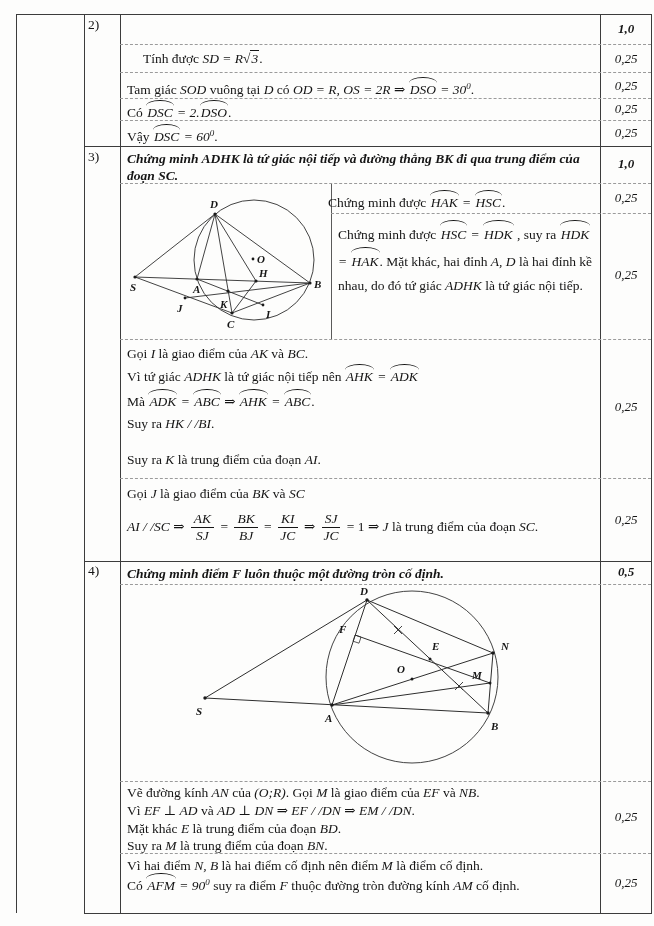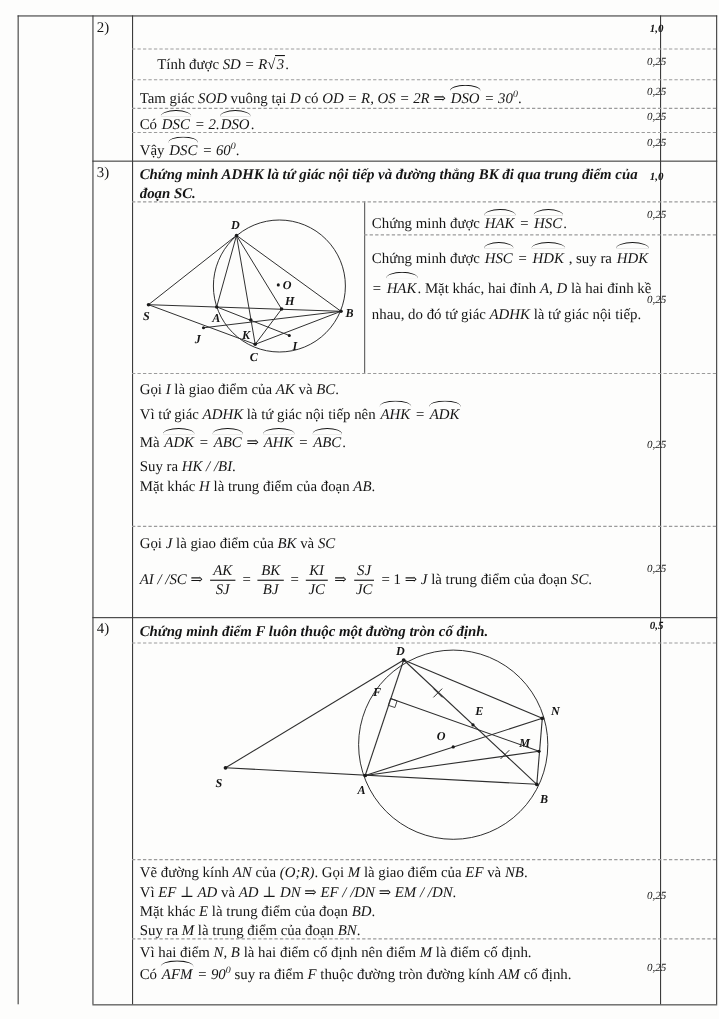--- a/index.html
+++ b/index.html
@@ -8,21 +8,21 @@
   
   .vl{position:absolute;width:0;border-left:1.2px solid #3c3c3c;}
   .hl{position:absolute;height:0;border-top:1.2px solid #3c3c3c;}
   .hd{position:absolute;height:0;border-top:1px dashed #9b9b9b;}
   .vthin{position:absolute;width:0;border-left:1px solid #5a5a5a;}
   
   .line{position:absolute;white-space:nowrap;line-height:19px;}
   .wrap{white-space:normal;}
   .b{font-weight:bold;font-style:italic;}
   .num{position:absolute;left:88px;font-size:13.5px;}
-  .score{position:absolute;left:572px;width:50px;text-align:center;font-style:italic;font-size:10px;}
+  .score{position:absolute;left:601px;width:50px;text-align:center;font-style:italic;font-size:13px;}
   .arc{font-style:italic;position:relative;display:inline-block;padding:3px 1px 0;}
   .arc::before{content:"";position:absolute;left:0;right:0;top:0;height:5px;
                border-top:1.2px solid #151515;border-radius:50%/100% 100% 0 0;}
   .sup{vertical-align:super;font-size:9px;font-style:italic;line-height:0;}
   .sq{font-style:normal;}
   .rad{font-style:italic;border-top:1px solid #151515;padding:0 1px;}
   .frac{display:inline-block;vertical-align:middle;text-align:center;font-style:italic;
         line-height:1.1;margin:0 3px;}
   .frac .fn{display:block;border-bottom:1px solid #151515;padding:0 3px 1px;}
   .frac .fd{display:block;padding-top:1px;}
@@ -110,31 +110,31 @@
     <text x="73" y="110">A</text>
     <text x="139" y="94">H</text>
     <text x="194" y="105">B</text>
     <text x="100" y="125">K</text>
     <text x="57" y="129">J</text>
     <text x="146" y="135">I</text>
     <text x="107" y="145">C</text>
     <text x="137" y="80">O</text>
   </svg>
 
-  <div class="line" style="left:338px;top:190px;"><span>Chứng minh được </span><span class="arc">HAK</span><i> = </i><span class="arc">HSC</span><span>.</span></div>
+  <div class="line" style="left:328px;top:190px;"><span>Chứng minh được </span><span class="arc">HAK</span><i> = </i><span class="arc">HSC</span><span>.</span></div>
   <div class="score" style="top:190px;">0,25</div>
 
   <div class="line wrap" style="left:338px;top:220px;width:258px;line-height:24px;"><span>Chứng minh được </span><span class="arc">HSC</span><i> = </i><span class="arc">HDK</span><span> , suy ra </span><span class="arc">HDK</span><i> = </i><span class="arc">HAK</span><span>. Mặt khác, hai đỉnh </span><i>A, D</i><span> là hai đỉnh kề nhau, do đó tứ giác </span><i>ADHK</i><span> là tứ giác nội tiếp.</span></div>
   <div class="score" style="top:267px;">0,25</div>
 
   <div class="line" style="left:127px;top:344px;"><span>Gọi </span><i>I</i><span> là giao điểm của </span><i>AK</i><span> và </span><i>BC</i><span>.</span></div>
   <div class="line" style="left:127px;top:364px;"><span>Vì tứ giác </span><i>ADHK</i><span> là tứ giác nội tiếp nên </span><span class="arc">AHK</span><i> = </i><span class="arc">ADK</span></div>
   <div class="line" style="left:127px;top:389px;"><span>Mà </span><span class="arc">ADK</span><i> = </i><span class="arc">ABC</span><span> ⇒ </span><span class="arc">AHK</span><i> = </i><span class="arc">ABC</span><span>.</span></div>
   <div class="line" style="left:127px;top:414px;"><span>Suy ra </span><i>HK / /BI</i><span>.</span></div>
-  <div class="line" style="left:127px;top:432px;"><span>Mặt khác </span><i>H</i><span> là trung điểm của đoạn </span><i>AB</i><span>.</span></div>
+  <div class="line" style="left:127px;top:450px;"><span>Suy ra </span><i>K</i><span> là trung điểm của đoạn </span><i>AI</i><span>.</span></div>
   <div class="score" style="top:399px;">0,25</div>
 
   <div class="line" style="left:127px;top:484px;"><span>Gọi </span><i>J</i><span> là giao điểm của </span><i>BK</i><span> và </span><i>SC</i></div>
   <div class="line" style="left:127px;top:508px;line-height:38px;"><i>AI / /SC</i><span> ⇒ </span><span class="frac"><span class="fn">AK</span><span class="fd">SJ</span></span><span> = </span><span class="frac"><span class="fn">BK</span><span class="fd">BJ</span></span><span> = </span><span class="frac"><span class="fn">KI</span><span class="fd">JC</span></span><span> ⇒ </span><span class="frac"><span class="fn">SJ</span><span class="fd">JC</span></span><span> = 1 ⇒ </span><i>J</i><span> là trung điểm của đoạn </span><i>SC</i><span>.</span></div>
   <div class="score" style="top:512px;">0,25</div>
 
   <div class="line b" style="left:127px;top:564px;"><span>Chứng minh điểm </span><span>F</span><span> luôn thuộc một đường tròn cố định.</span></div>
   <div class="score b" style="top:564px;">0,5</div>
 
   <svg style="position:absolute;left:120px;top:584px;" width="480" height="197" viewBox="0 0 480 197">

